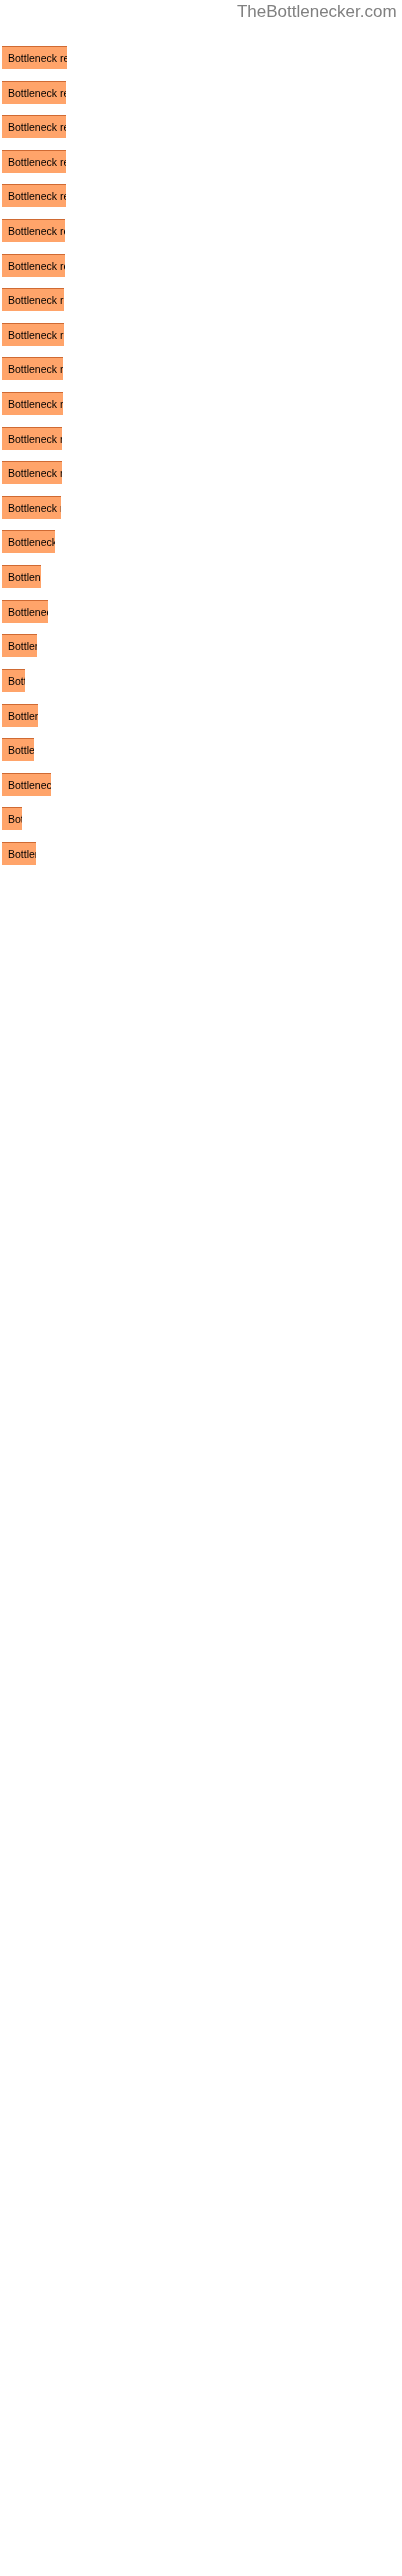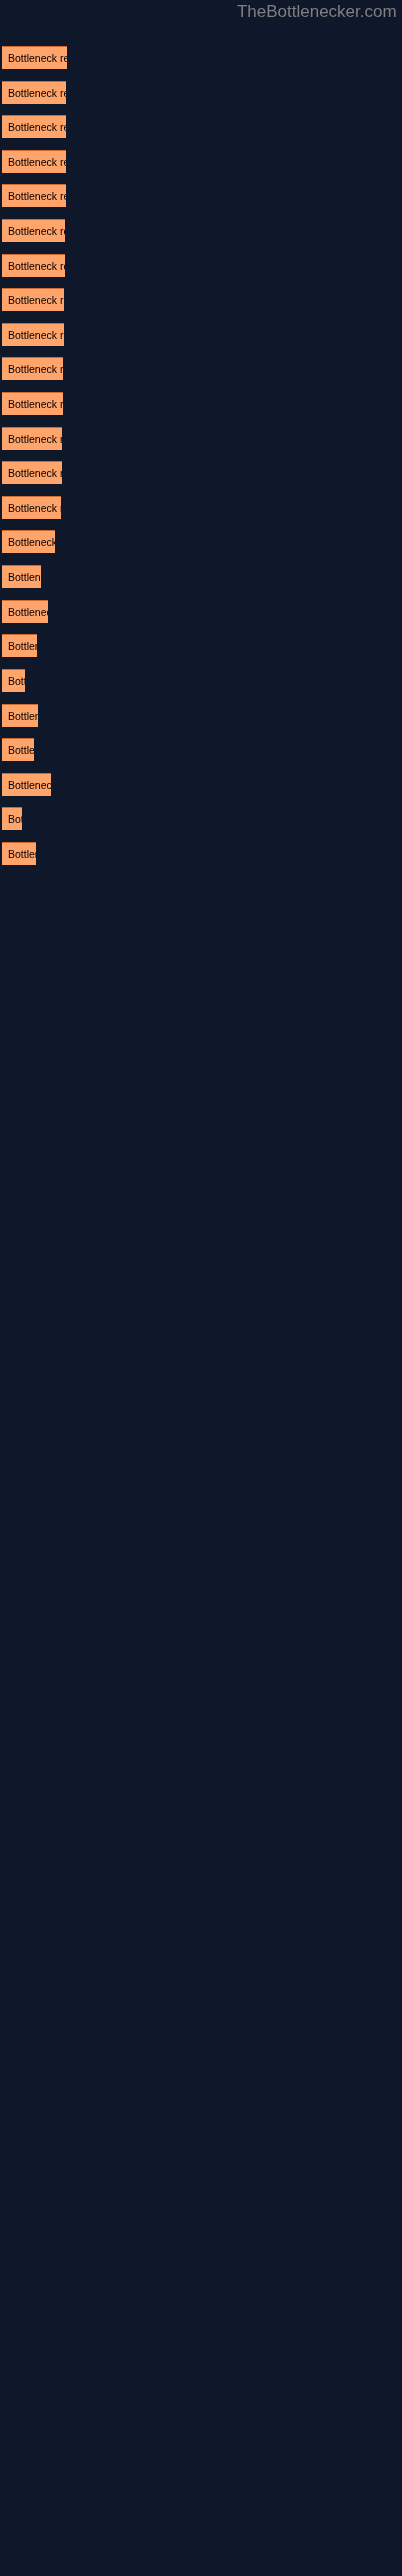--- a/index.html
+++ b/index.html
@@ -14,21 +14,21 @@
     overflow: hidden;
     font-family: "Liberation Sans", sans-serif;
   }
 
   .chart-root {
     position: absolute;
     left: 0;
     top: 0;
     width: 403px;
     height: 2576px;
-    background: #0f172a;
+    background: #ffffff;
   }
 
   .site-title {
     position: absolute;
     right: 6.4px;
     top: 1.6px;
     font-family: "Liberation Sans", sans-serif;
     font-size: 17px;
     line-height: 20px;
     color: #808080;

